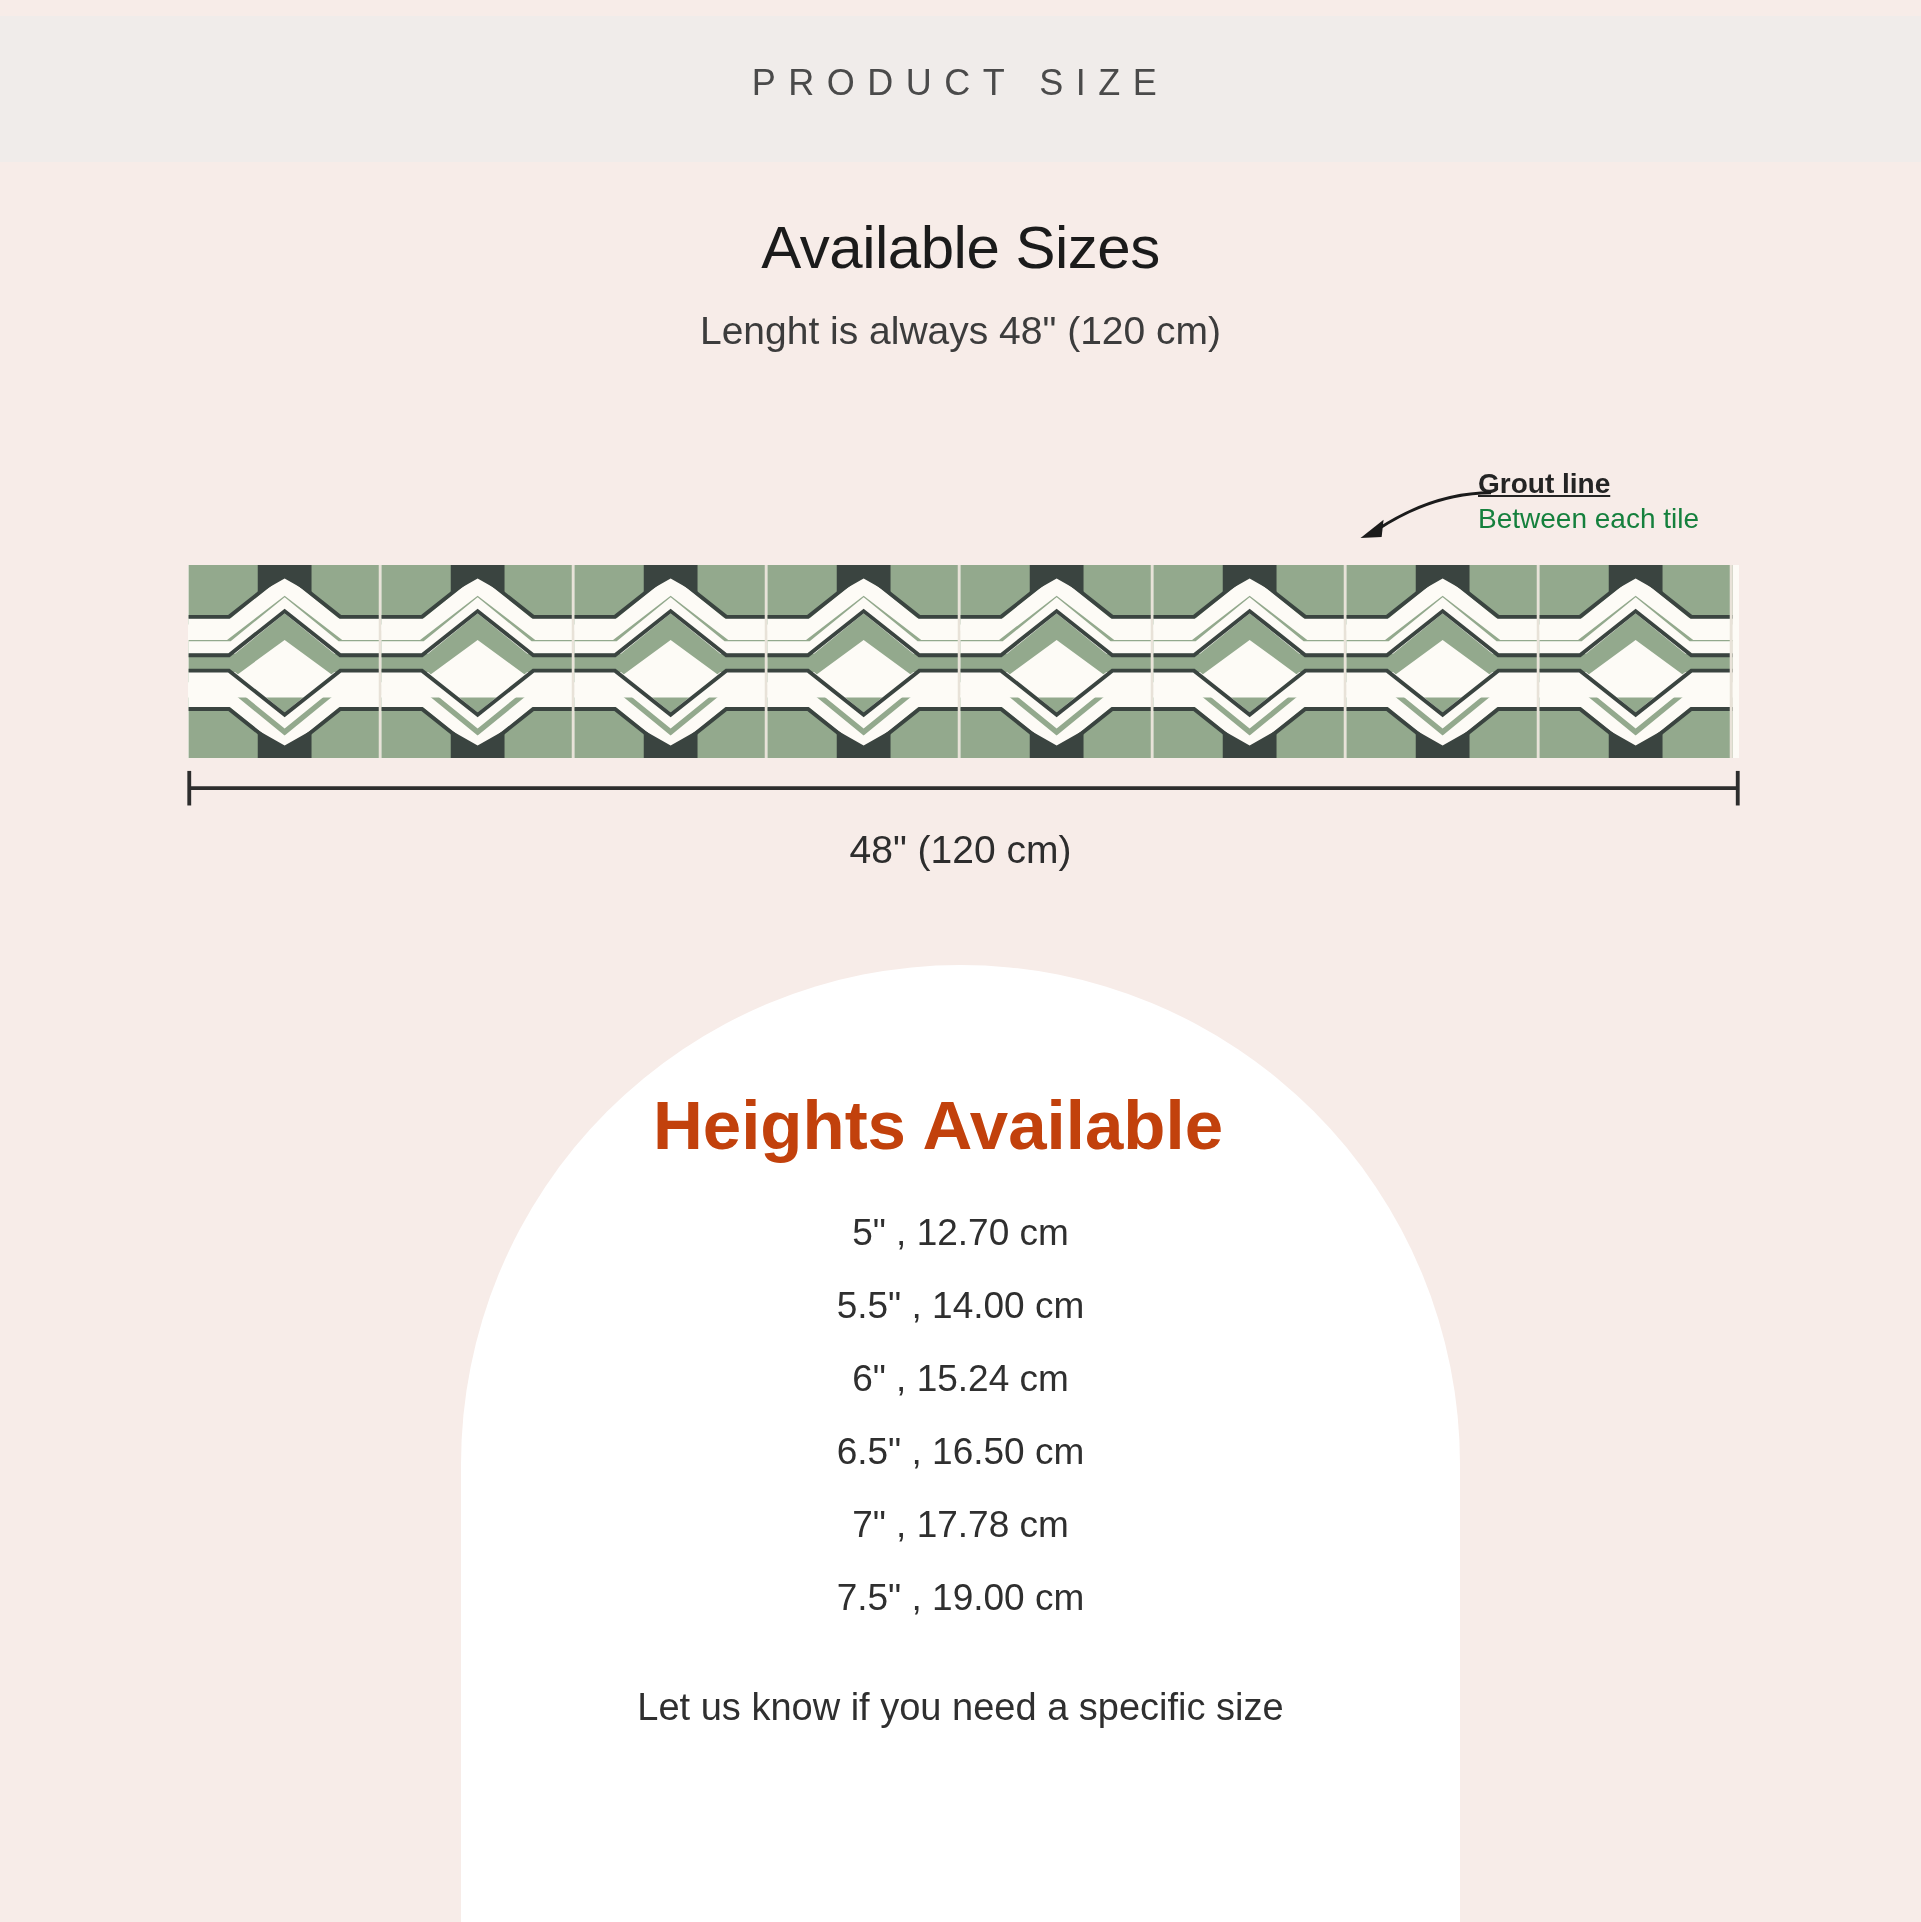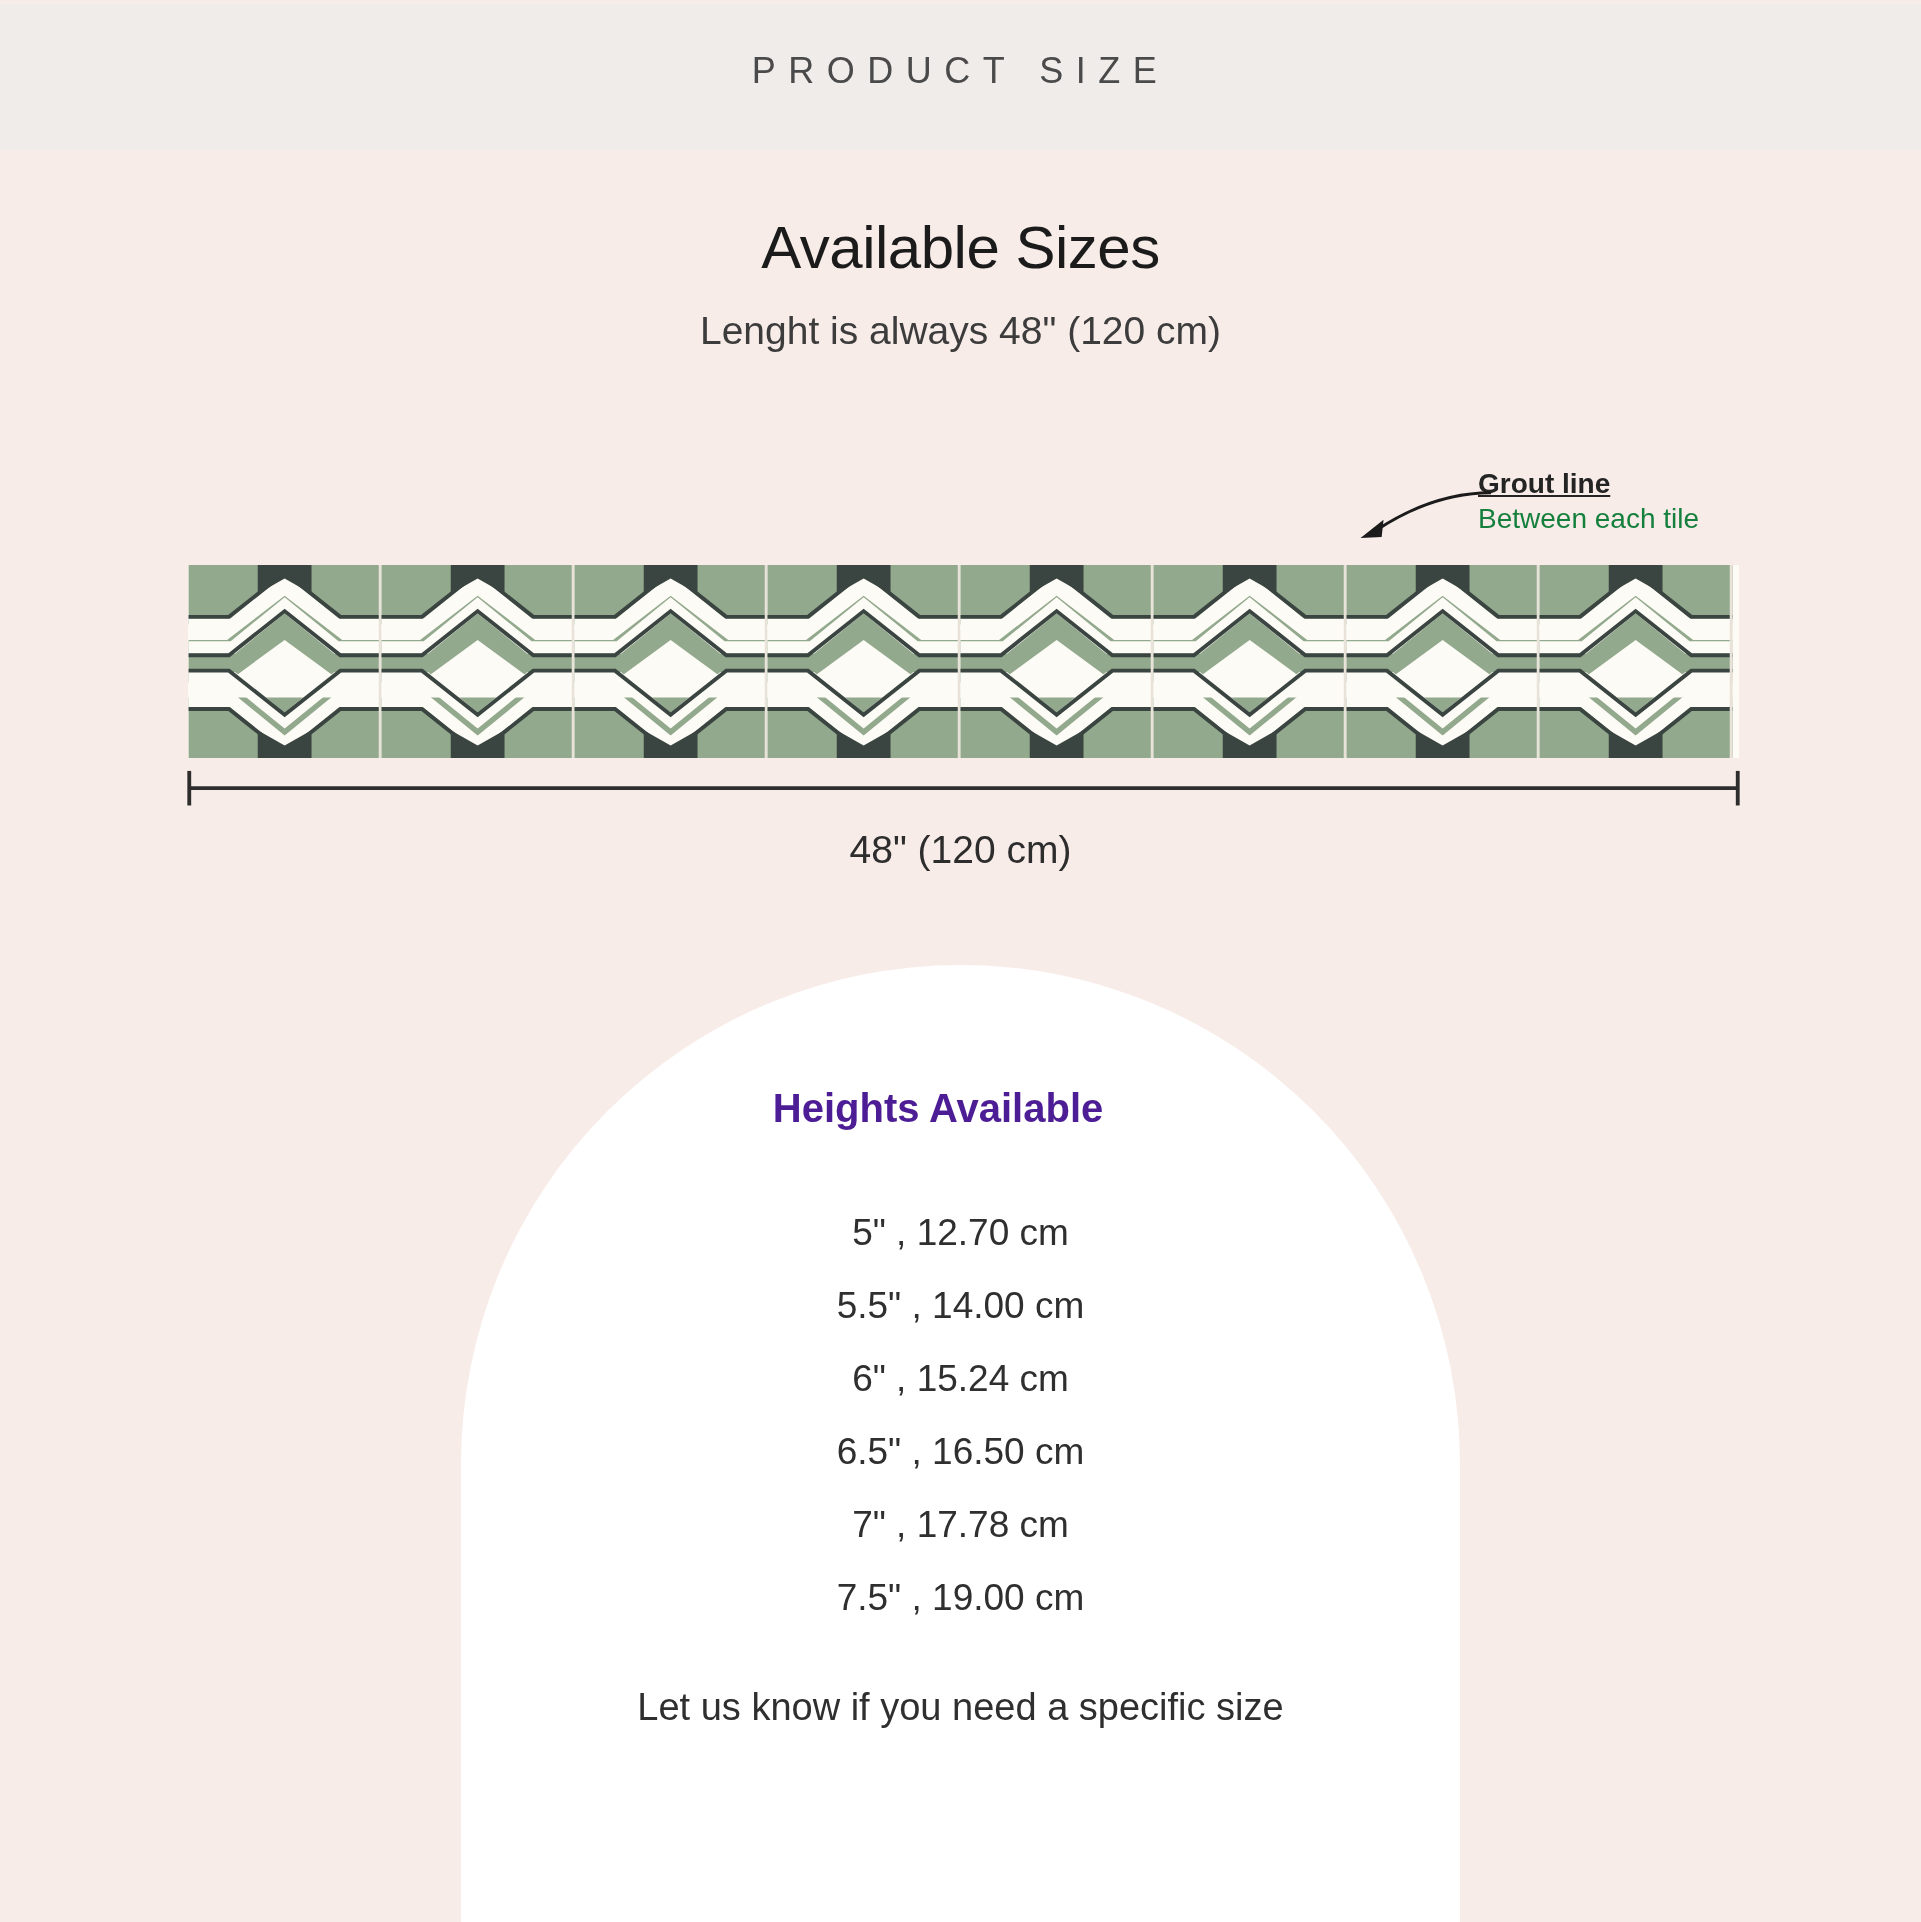--- a/index.html
+++ b/index.html
@@ -16,21 +16,21 @@
   #page {
     position: relative;
     width: 1921px;
     height: 1922px;
     background: #f7ece8;
   }
 
   
   .top-band {
     position: absolute;
-    left: 0; top: 4px;
+    left: 0; top: 16px;
     width: 1921px;
     height: 146px;
     background: #f0ecea;
   }
   .top-band-title {
     position: absolute;
     left: 0; top: 46px;
     width: 1921px;
     text-align: center;
     font-size: 36px;
@@ -129,23 +129,23 @@
     border-top-left-radius: 500px;
     border-top-right-radius: 500px;
   }
 
   .arch-title {
     position: absolute;
     left: 0;
     top: 1086px;
     width: 1876px;
     text-align: center;
-    font-size: 40px;
+    font-size: 69px;
     font-weight: 700;
-    color: #4c1d95;
+    color: #c2410c;
   }
 
   .sizes {
     position: absolute;
     left: 0;
     top: 1196px;
     width: 1921px;
     text-align: center;
   }
   .sizes .size-row {

